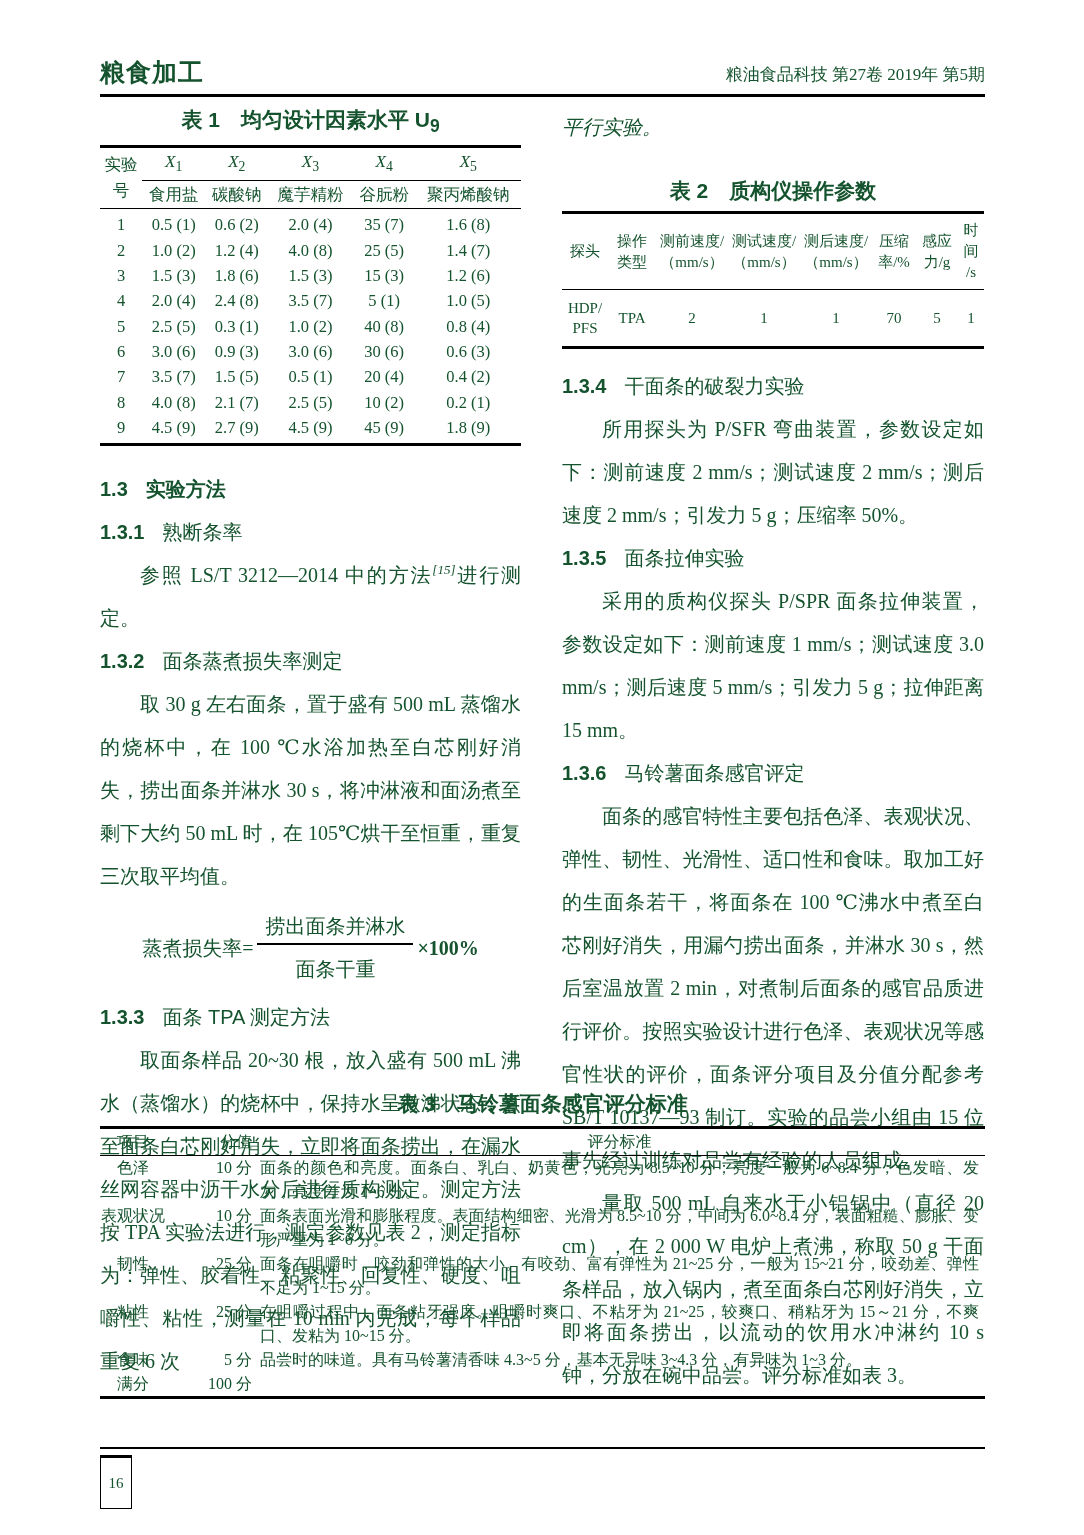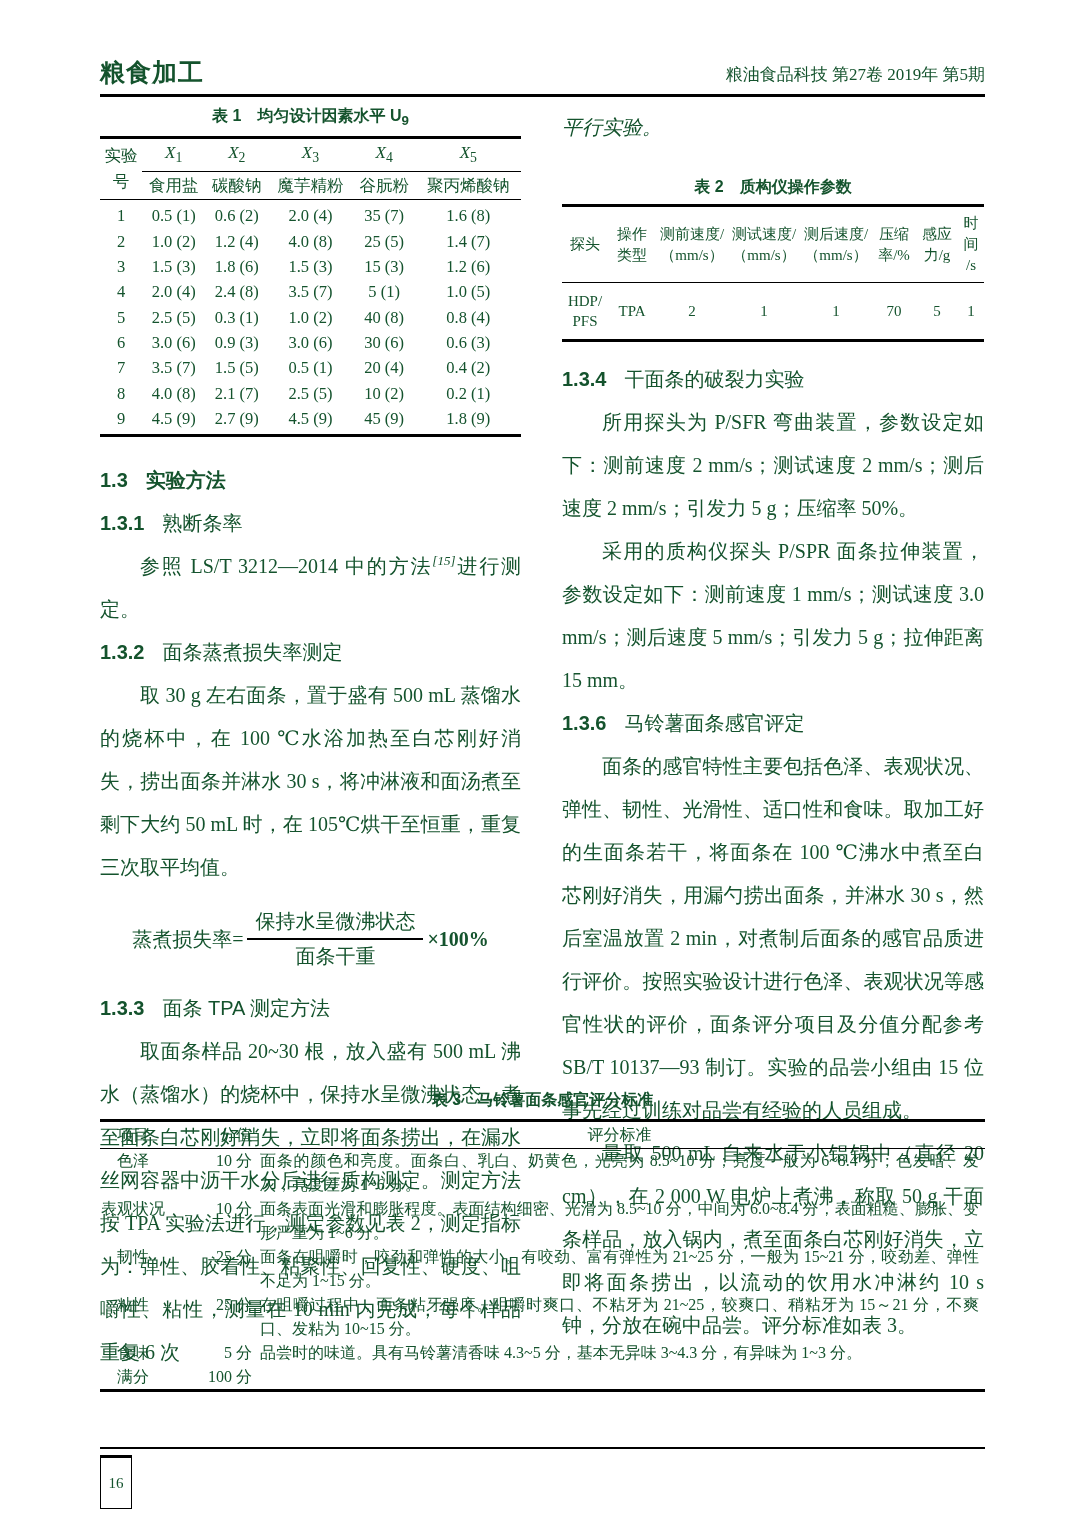--- a/index.html
+++ b/index.html
@@ -7,21 +7,21 @@
         font-family:"Liberation Serif","DejaVu Serif",serif;color:#14532d;overflow:hidden;}
   
   .hdr{position:absolute;left:100px;width:885px;top:56px;display:flex;justify-content:space-between;align-items:flex-end;}
   .hdr .col-name{font-family:"Liberation Sans","DejaVu Sans",sans-serif;font-weight:bold;font-size:25px;letter-spacing:1px;}
   .hdr .jrnl{font-size:17px;padding-bottom:3px;}
   .hdr-rule{position:absolute;left:100px;width:885px;top:94px;height:3px;background:#000;}
   
   .colL{position:absolute;left:100px;top:106px;width:421px;}
   .colR{position:absolute;left:562px;top:106px;width:422px;}
   
-  .cap{font-family:"Liberation Sans","DejaVu Sans",sans-serif;font-weight:bold;font-size:16px;text-align:center;}
+  .cap{font-family:"Liberation Sans","DejaVu Sans",sans-serif;font-weight:bold;font-size:21px;text-align:center;}
   .sec-h{font-family:"Liberation Sans","DejaVu Sans",sans-serif;font-weight:bold;font-size:20px;line-height:43px;}
   .sub-h{font-family:"Liberation Sans","DejaVu Sans",sans-serif;font-size:20px;line-height:43px;}
   .sub-h .num{font-weight:bold;margin-right:18px;}
   .sec-h .num{margin-right:18px;}
   p.body{margin:0;font-size:20px;line-height:43px;text-align:justify;text-indent:2em;}
   p.body.noindent{text-indent:0;font-style:italic;}
   sup.ref{font-size:13px;vertical-align:super;line-height:0;font-style:italic;}
   
   table{border-collapse:collapse;}
   .t1{width:421px;margin-top:8px;border-top:3px solid #000;border-bottom:3px solid #000;font-size:16.5px;}
@@ -36,21 +36,21 @@
   .t1 tbody tr:last-child td{padding-bottom:3px;}
   
   .t2{width:422px;margin-top:6px;border-top:3px solid #000;border-bottom:3px solid #000;font-size:15px;}
   .t2 th,.t2 td{font-weight:normal;text-align:center;padding:0;white-space:pre-line;}
   .t2 thead th{line-height:21px;padding:6px 0;border-bottom:1.5px solid #000;}
   .t2 tbody td{line-height:20px;padding:8px 0;}
   
   .formula{display:flex;justify-content:center;align-items:center;font-size:20px;margin:10px 0 8px;height:80px;}
   .frac{display:inline-block;text-align:center;margin:0 4px;}
   .frac .top{display:block;border-bottom:2px solid #000;padding:0 8px 2px;line-height:1.45;}
-  .frac .bot{display:block;padding-top:2px;line-height:1.45;}
+  .frac .bot{display:block;padding-top:10px;line-height:1.45;}
   .formula .rhs{font-weight:bold;}
   
   .t3wrap{position:absolute;left:100px;top:1090px;width:885px;}
   .t3{width:885px;margin-top:8px;border-top:3px solid #000;border-bottom:3px solid #000;font-size:16px;}
   .t3 th,.t3 td{font-weight:normal;padding:0 0;line-height:24px;vertical-align:top;}
   .t3 thead th{border-bottom:1.5px solid #000;text-align:center;line-height:26px;}
   .t3 .c1{width:66px;text-align:center;}
   .t3 .c2{width:86px;text-align:right;}
   .t3 .c3{text-align:justify;padding-left:8px;padding-right:6px;}
   
@@ -182,21 +182,21 @@
 
     <div class="sub-h">
       <span class="num">1.3.2</span><span>面条蒸煮损失率测定</span>
     </div>
 
     <p class="body">取 30 g 左右面条，置于盛有 500 mL 蒸馏水的烧杯中，在 100 ℃水浴加热至白芯刚好消失，捞出面条并淋水 30 s，将冲淋液和面汤煮至剩下大约 50 mL 时，在 105℃烘干至恒重，重复三次取平均值。</p>
 
     <div class="formula">
       <span>蒸煮损失率=</span>
       <span class="frac">
-        <span class="top">保持水呈微沸状态</span>
+        <span class="top">捞出面条并淋水</span>
         <span class="bot">面条干重</span>
       </span>
       <span class="rhs">×100%</span>
     </div>
 
     <div class="sub-h">
       <span class="num">1.3.3</span><span>面条 TPA 测定方法</span>
     </div>
 
     <p class="body">取面条样品 20~30 根，放入盛有 500 mL 沸水（蒸馏水）的烧杯中，保持水呈微沸状态，煮至面条白芯刚好消失，立即将面条捞出，在漏水丝网容器中沥干水分后进行质构测定。测定方法按 TPA 实验法进行，测定参数见表 2，测定指标为：弹性、胶着性、粘聚性、回复性、硬度、咀嚼性、粘性，测量在 10 min 内完成，每个样品重复 6 次</p>
@@ -251,20 +251,23 @@
             <td>1</td>
         </tr>
       </tbody>
     </table>
 
     <div class="sub-h" style="margin-top:16px">
       <span class="num">1.3.4</span><span>干面条的破裂力实验</span>
     </div>
     <p class="body">所用探头为 P/SFR 弯曲装置，参数设定如下：测前速度 2 mm/s；测试速度 2 mm/s；测后速度 2 mm/s；引发力 5 g；压缩率 50%。</p>
 
+    <div class="sub-h">
+      <span class="num">1.3.5</span><span>面条拉伸实验</span>
+    </div>
     <p class="body">采用的质构仪探头 P/SPR 面条拉伸装置，参数设定如下：测前速度 1 mm/s；测试速度 3.0 mm/s；测后速度 5 mm/s；引发力 5 g；拉伸距离 15 mm。</p>
 
     <div class="sub-h">
       <span class="num">1.3.6</span><span>马铃薯面条感官评定</span>
     </div>
     <p class="body">面条的感官特性主要包括色泽、表观状况、弹性、韧性、光滑性、适口性和食味。取加工好的生面条若干，将面条在 100 ℃沸水中煮至白芯刚好消失，用漏勺捞出面条，并淋水 30 s，然后室温放置 2 min，对煮制后面条的感官品质进行评价。按照实验设计进行色泽、表观状况等感官性状的评价，面条评分项目及分值分配参考 SB/T 10137—93 制订。实验的品尝小组由 15 位事先经过训练对品尝有经验的人员组成。</p>
     <p class="body">量取 500 mL 自来水于小铝锅中（直径 20 cm），在 2 000 W 电炉上煮沸，称取 50 g 干面条样品，放入锅内，煮至面条白芯刚好消失，立即将面条捞出，以流动的饮用水冲淋约 10 s 钟，分放在碗中品尝。评分标准如表 3。</p>
   </div>
 
   <div class="t3wrap">

